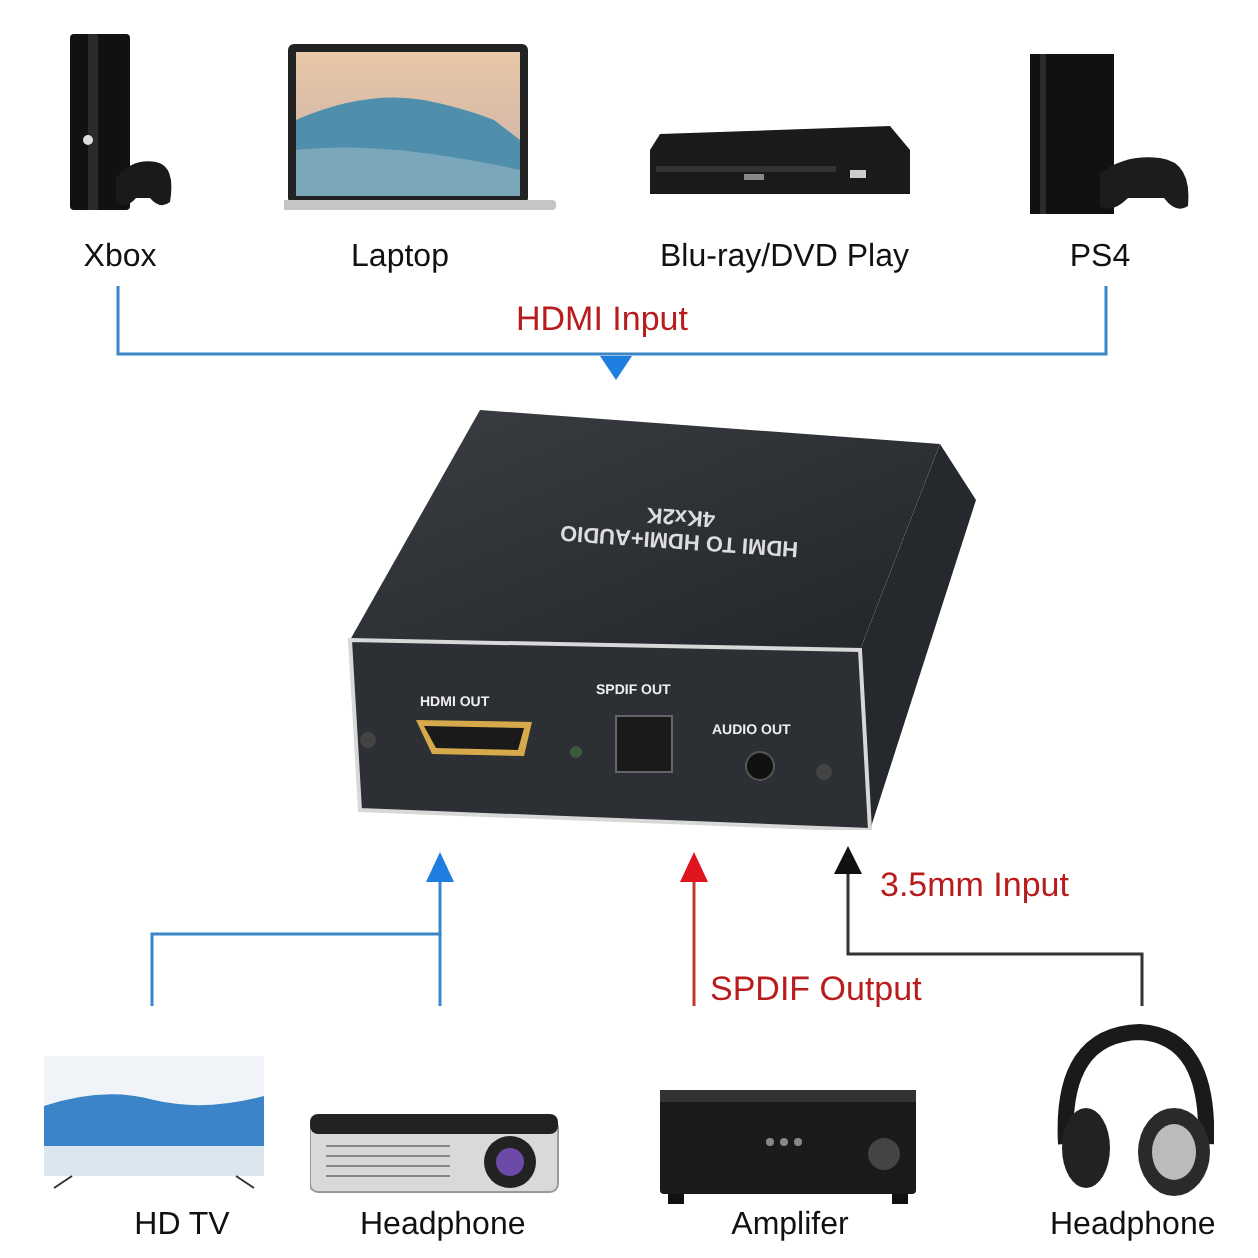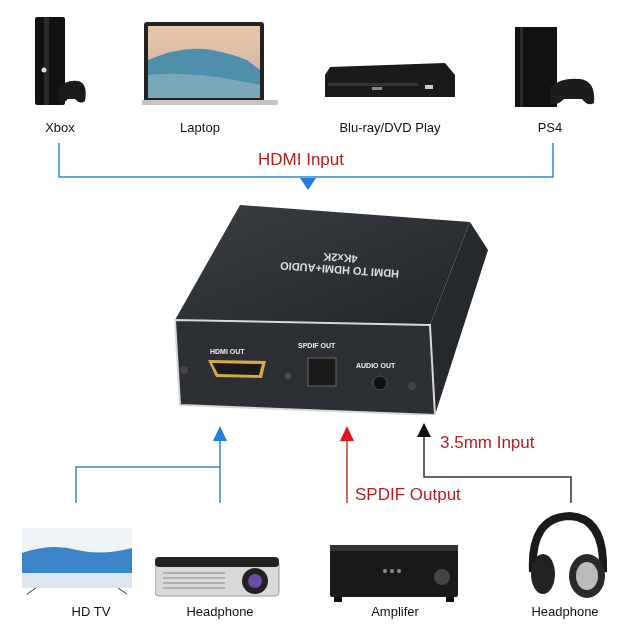--- a/index.html
+++ b/index.html
@@ -1,18 +1,18 @@
 <!DOCTYPE html>
 <html><head>
 <meta charset="utf-8">
 <style>
   html, body { margin:0; padding:0; background:#ffffff; }
   body { width:629px; height:629px; position:relative; overflow:hidden; font-family:"Liberation Sans", sans-serif; }
   .abs { position:absolute; }
-  .label { position:absolute; font-size:13px; color:#111; text-align:center; white-space:nowrap; }
+  .label { position:absolute; font-size:16px; color:#111; text-align:center; white-space:nowrap; }
   .flow-label { position:absolute; font-size:17px; color:#b91c1c; white-space:nowrap; }
   svg.lines { position:absolute; left:0; top:0; }
   .device { position:absolute; }
 </style>
 </head>
 <body>
 
 <svg class="lines" width="629" height="629">
 
   <path d="M59 143 V177 H553 V143" fill="none" stroke="#3a86c8" stroke-width="1.5"></path>

